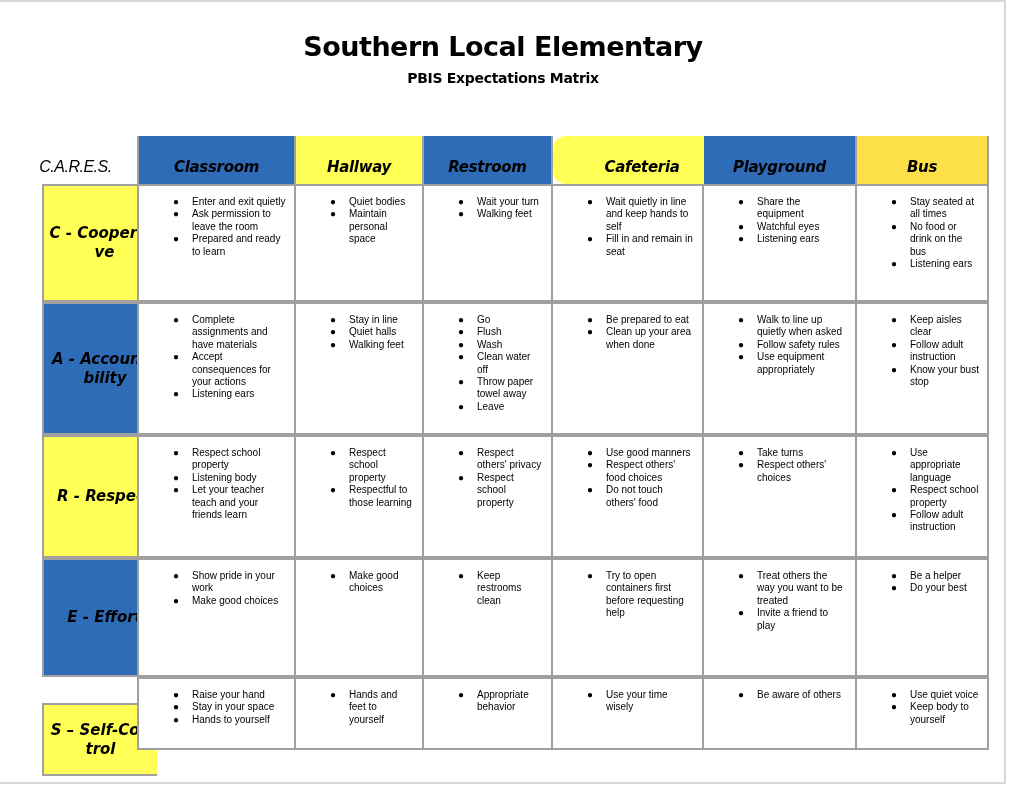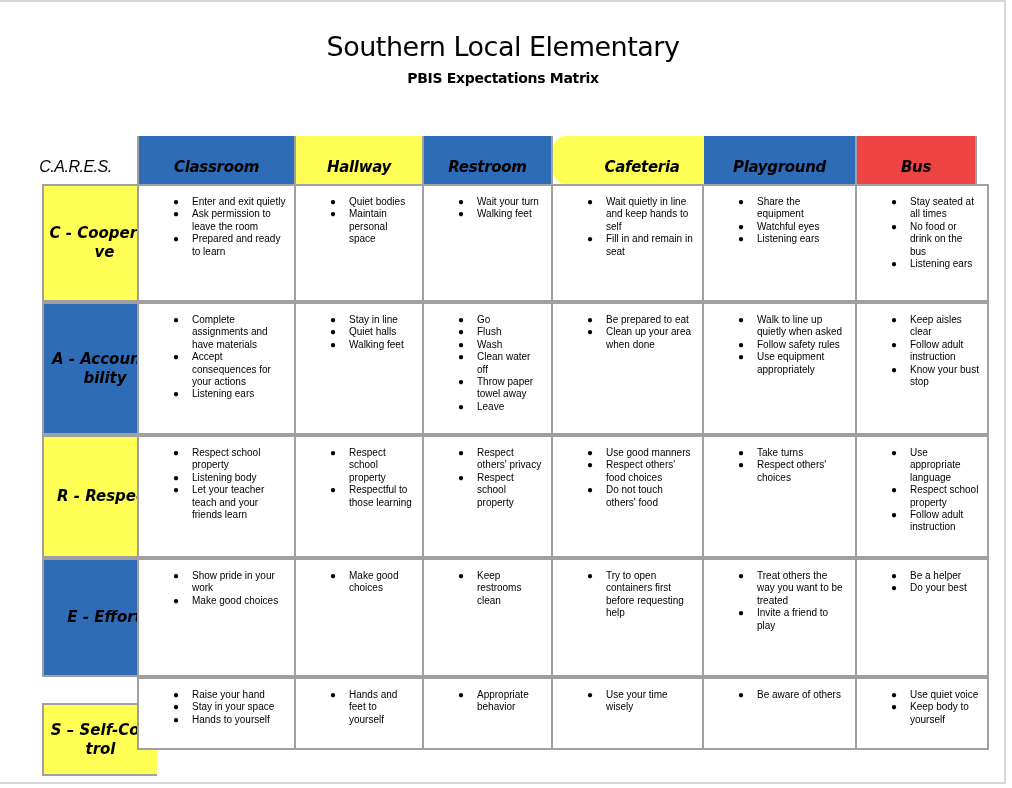--- a/index.html
+++ b/index.html
@@ -2,21 +2,21 @@
 <html><head>
 <meta charset="utf-8">
 <style>
   html, body { margin: 0; padding: 0; background: #ffffff; }
   body { width: 1012px; height: 788px; position: relative; overflow: hidden;
          font-family: "Liberation Sans", sans-serif; color: #000; }
   .page { position: absolute; left: 0; top: 0; width: 1006px; height: 784px;
           border-right: 2px solid #d8d8d8; border-bottom: 2px solid #d8d8d8;
           border-top: 2px solid #d8d8d8; background: #fff; box-sizing: border-box; }
   .title { position: absolute; left: 0; width: 1006px; top: 29px; text-align: center;
-           font-family: "DejaVu Sans", sans-serif; font-weight: normal; font-size: 27px;
+           font-family: "DejaVu Sans", sans-serif; font-weight: bold; font-size: 27px;
            letter-spacing: -0.5px; }
   .subtitle { position: absolute; left: 0; width: 1006px; top: 68px; text-align: center;
               font-family: "DejaVu Sans", sans-serif; font-weight: bold; font-size: 14px;
               letter-spacing: -0.3px; }
   .matrix { position: absolute; left: 14px; top: 134px; }
   .corner { position: absolute; left: 0; top: 0; width: 123px; height: 48px;
             display: flex; align-items: flex-end; justify-content: center; padding-bottom: 8px;
             box-sizing: border-box; font-style: italic; font-size: 16px; letter-spacing: -0.5px; }
   .hcell { position: absolute; top: 0; height: 48px; box-sizing: border-box;
            display: flex; align-items: flex-end; justify-content: center; padding-bottom: 8px;
@@ -45,21 +45,21 @@
   <div class="title">Southern Local Elementary</div>
   <div class="subtitle">PBIS Expectations Matrix</div>
 
   <div class="matrix" id="matrix">
     <div class="corner">C.A.R.E.S.</div>
   <div class="hcell blue first" style="left: 123px; width: 159px; background: rgb(47, 108, 184);">Classroom</div>
       <div class="hcell yellow" style="left: 282px; width: 128px; background: rgb(255, 255, 85);">Hallway</div>
       <div class="hcell blue" style="left: 410px; width: 129px; background: rgb(47, 108, 184);">Restroom</div>
       <div class="hcell yellow" style="left: 539px; width: 180px; background: rgb(255, 255, 85); border-radius: 13px;">Cafeteria</div>
       <div class="hcell blue" style="left: 690px; width: 153px; background: rgb(47, 108, 184);">Playground</div>
-      <div class="hcell yellow" style="left: 843px; width: 120px; background: #ef4444;">Bus</div>
+      <div class="hcell yellow" style="left: 843px; width: 132px; background: #fde047;">Bus</div>
       <div class="rlabel yellow" style="top: 48px; height: 118px; width: 123px; background: rgb(255, 255, 85);">C - Cooperative</div>
       <div class="cell firstcol" style="left: 123px; top: 48px; width: 159px; height: 118px;">
         <ul>
           <li><span class="bullet">●</span><span>Enter and exit quietly</span></li>
           <li><span class="bullet">●</span><span>Ask permission to leave the room</span></li>
           <li><span class="bullet">●</span><span>Prepared and ready to learn</span></li>
         </ul>
       </div>
       <div class="cell" style="left: 282px; top: 48px; width: 128px; height: 118px;">
         <ul>

